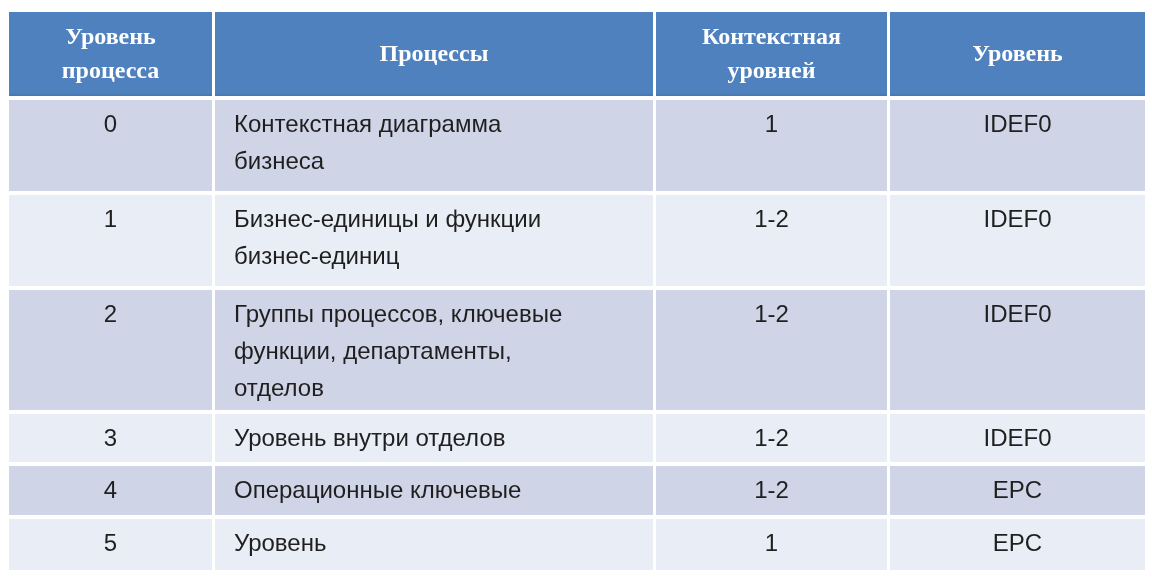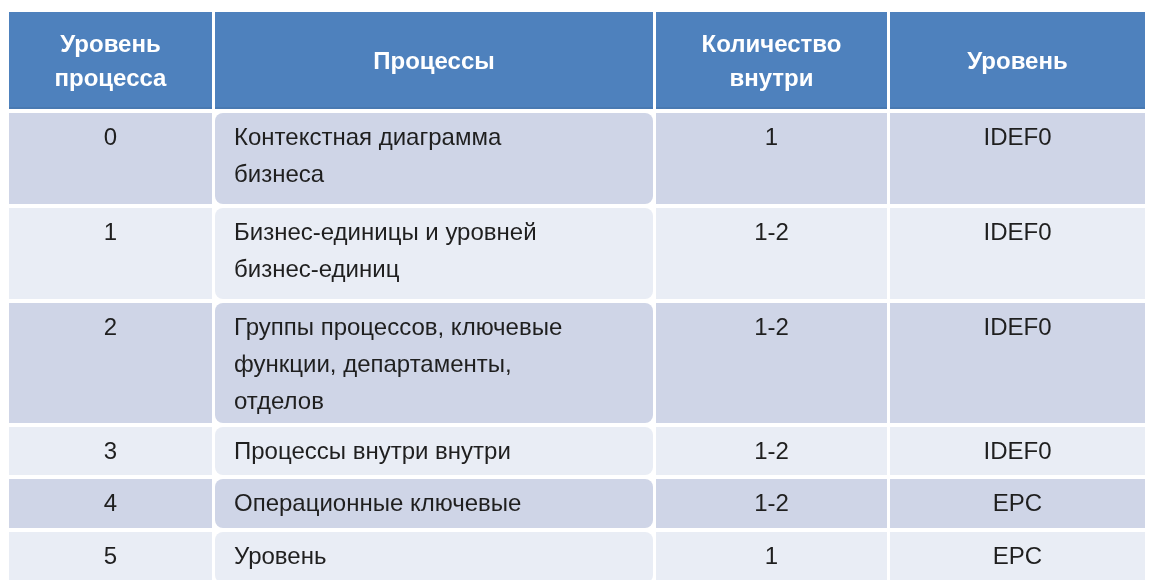--- a/index.html
+++ b/index.html
@@ -46,67 +46,67 @@
     font-size: 24px;
     color: var(--body-text);
     vertical-align: top;
     line-height: 37px;
     padding: 5px 8px 4px 8px;
   }
   tr.band-dark  td { background: var(--row-band-dark); }
   tr.band-light td { background: var(--row-band-light); }
 
   td.cell-level, td.cell-count, td.cell-notation { text-align: center; }
-  td.cell-desc { text-align: left; padding-left: 19px; border-radius: 8px; }
+  td.cell-desc { text-align: left; padding-left: 19px; }
   td.cell-desc .desc-text {
     display: inline-block;
     max-width: 345px;
     text-align: left;
   }
 </style>
 </head>
 <body>
 
 <table class="process-table">
   <colgroup>
     <col class="c-level">
     <col class="c-desc">
     <col class="c-count">
     <col class="c-notation">
   </colgroup>
   <thead>
-    <tr style="height:97px;">
+    <tr style="height:84px;font-family:Liberation Serif, serif;">
       <th>Уровень процесса</th>
       <th>Процессы</th>
-      <th>Количество внутри</th>
+      <th>Контекстная уровней</th>
       <th>Уровень</th>
     </tr>
   </thead>
   <tbody>
     <tr class="band-dark" style="height:91px;">
       <td class="cell-level">0</td>
       <td class="cell-desc"><span class="desc-text">Контекстная диаграмма бизнеса</span></td>
       <td class="cell-count">1</td>
       <td class="cell-notation">IDEF0</td>
     </tr>
     <tr class="band-light" style="height:91px;">
       <td class="cell-level">1</td>
-      <td class="cell-desc"><span class="desc-text">Бизнес-единицы и уровней бизнес-единиц</span></td>
+      <td class="cell-desc"><span class="desc-text">Бизнес-единицы и функции бизнес-единиц</span></td>
       <td class="cell-count">1-2</td>
       <td class="cell-notation">IDEF0</td>
     </tr>
     <tr class="band-dark" style="height:120px;">
       <td class="cell-level">2</td>
       <td class="cell-desc"><span class="desc-text">Группы процессов, ключевые функции, департаменты, отделов</span></td>
       <td class="cell-count">1-2</td>
       <td class="cell-notation">IDEF0</td>
     </tr>
     <tr class="band-light" style="height:48px;">
       <td class="cell-level">3</td>
-      <td class="cell-desc"><span class="desc-text">Процессы внутри внутри</span></td>
+      <td class="cell-desc"><span class="desc-text">Уровень внутри отделов</span></td>
       <td class="cell-count">1-2</td>
       <td class="cell-notation">IDEF0</td>
     </tr>
     <tr class="band-dark" style="height:49px;">
       <td class="cell-level">4</td>
       <td class="cell-desc"><span class="desc-text">Операционные ключевые</span></td>
       <td class="cell-count">1-2</td>
       <td class="cell-notation">EPC</td>
     </tr>
     <tr class="band-light" style="height:51px;">

